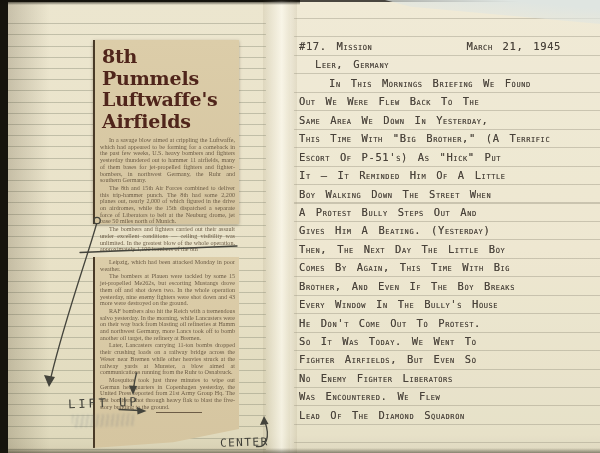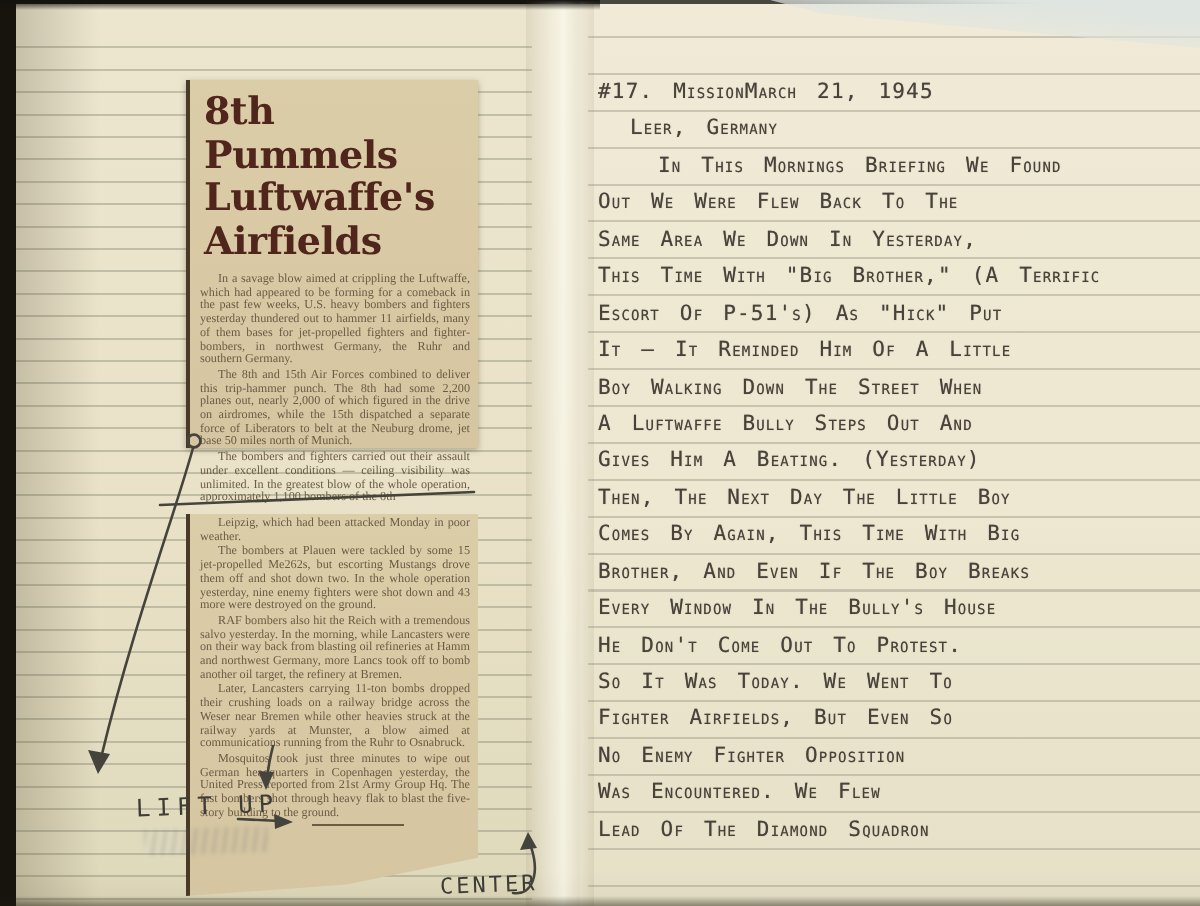--- a/index.html
+++ b/index.html
@@ -60,21 +60,21 @@
             background:repeating-linear-gradient(100deg, rgba(95,105,115,0.22) 0 2px, transparent 2px 5px);
             filter:blur(1.1px); transform:rotate(-2deg); }
 
   
   .journal { position:absolute; left:299px; top:37px; width:262px; z-index:4;
              font-family:"DejaVu Sans Mono", monospace; font-variant:small-caps;
              font-size:10.5px; line-height:18.45px; letter-spacing:0.6px;
              word-spacing:3px; color:#49423a;
              text-shadow:0 0 0.4px rgba(73,66,58,0.6); }
   .j-line { white-space:nowrap; height:18.45px; }
-  .j-header { display:flex; justify-content:flex-start; }
+  .j-header { display:flex; justify-content:space-between; }
   .j-indent-1 { padding-left:16px; }
   .j-indent-2 { padding-left:30px; }
 </style>
 </head>
 <body>
 
 <div class="photo">
 
   <div class="paper"></div>
   <div class="ruling-left"></div>
@@ -128,28 +128,28 @@
       <span>March 21, 1945</span>
     </div>
     <div class="j-line j-indent-1">Leer, Germany</div>
     <div class="j-line j-indent-2">In This Mornings Briefing We Found</div>
     <div class="j-line">Out We Were Flew Back To The</div>
     <div class="j-line">Same Area We Down In Yesterday,</div>
     <div class="j-line">This Time With "Big Brother," (A Terrific</div>
     <div class="j-line">Escort Of P-51's)    As "Hick" Put</div>
     <div class="j-line">It — It Reminded Him Of A Little</div>
     <div class="j-line">Boy Walking Down The Street When</div>
-    <div class="j-line">A Luftwaffe Bully Steps Out And</div>
+    <div class="j-line">A Protest Bully Steps Out And</div>
     <div class="j-line">Gives Him A Beating. (Yesterday)</div>
     <div class="j-line">Then, The Next Day The Little Boy</div>
     <div class="j-line">Comes By Again, This Time With Big</div>
     <div class="j-line">Brother, And Even If The Boy Breaks</div>
     <div class="j-line">Every Window In The Bully's House</div>
     <div class="j-line">He Don't Come Out To Protest.</div>
     <div class="j-line">So It Was Today.    We Went To</div>
     <div class="j-line">Fighter Airfields, But Even So</div>
-    <div class="j-line">No Enemy Fighter Opposition</div>
+    <div class="j-line">No Enemy Fighter Liberators</div>
     <div class="j-line">Was Encountered.    We Flew</div>
     <div class="j-line">Lead Of The Diamond Squadron</div>
   </div>
 
   <div class="edge-bottom"></div>
 </div>
 
 </body></html>

